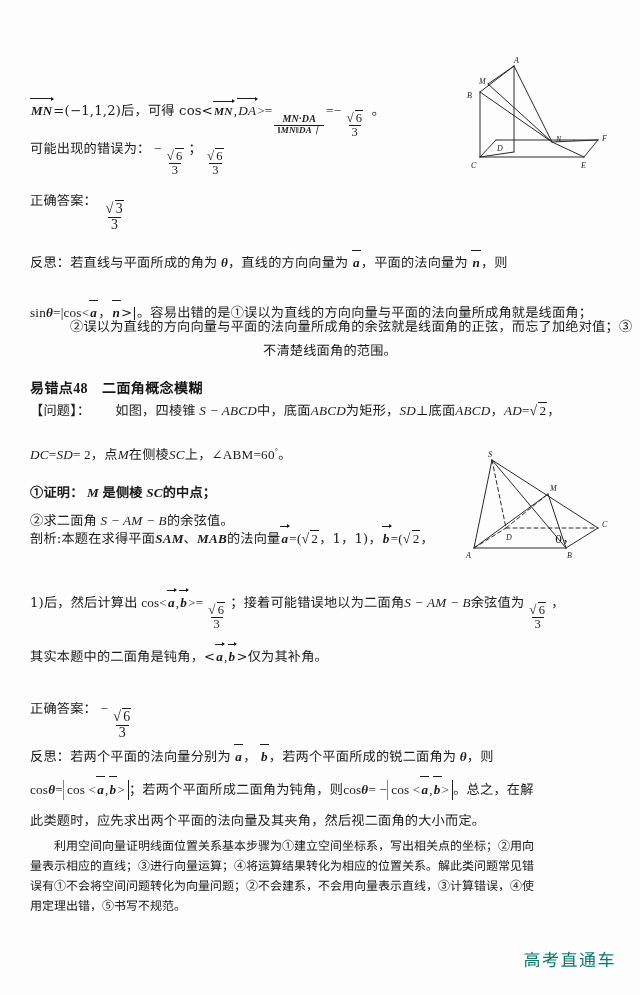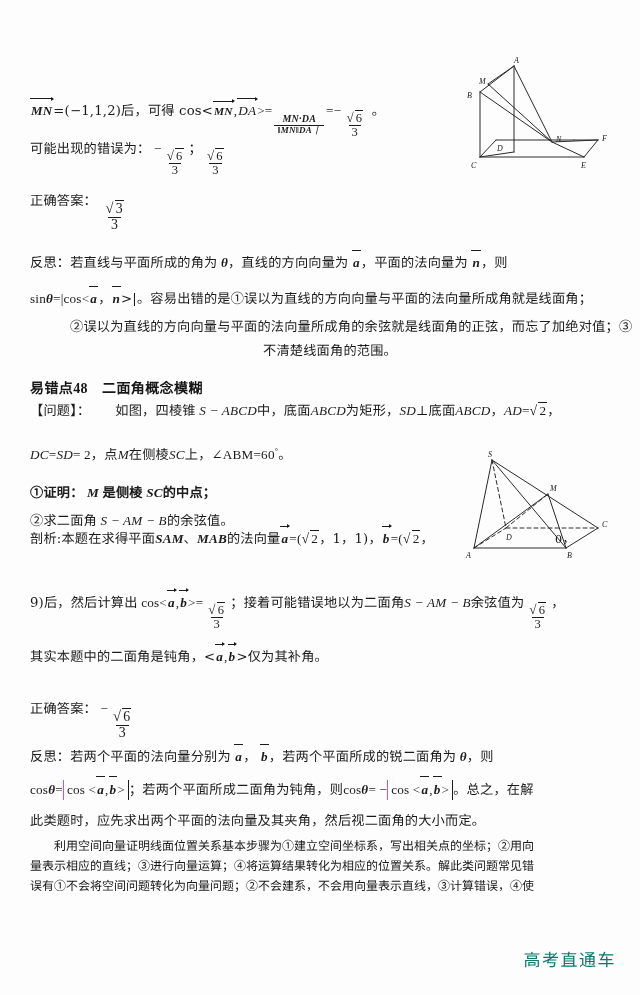--- a/index.html
+++ b/index.html
@@ -180,21 +180,21 @@
       </span>
   </div>
 
   <div class="row line" style="top:254px; width:590px;">
     <span class="cn">反思：</span><span class="cn">若直线与平面所成的角为</span>
     <span class="bi">θ</span><span class="cn">，直线的方向向量为</span>
     <span class="bar bi">a</span><span class="cn">，平面的法向量为</span>
     <span class="bar bi">n</span><span class="cn">，则</span>
   </div>
 
-  <div class="row line" style="top:290px; width:600px;">
+  <div class="row line" style="top:304px; width:600px;">
     <span>sin</span><span class="bi">θ</span><span>=|cos&lt;</span><span class="bar bi">a</span><span>，</span><span class="bar bi">n</span><span class="cn">&gt;|。容易出错的是①误以为直线的方向向量与平面的法向量所成角就是线面角；</span>
   </div>
 
   <div class="row line cn" style="top:318px; width:600px;margin-left:40px;">②误以为直线的方向向量与平面的法向量所成角的余弦就是线面角的正弦，而忘了加绝对值；③</div>
   <div class="row line cn" style="top:342px; width:600px;text-align:center;">不清楚线面角的范围。</div>
 
   <div class="row heading" style="top:368px;">
     <span class="cn">易错点</span><span class="num">48</span><span class="sp"></span><span class="cn">二面角概念模糊</span>
   </div>
 
@@ -220,21 +220,21 @@
     <span class="cn">②求二面角</span>
     <span class="it">S − AM − B</span><span class="cn">的余弦值。</span>
   </div>
 
   <div class="row line" style="top:530px; width:600px;">
     <span class="cn">剖析:</span><span class="cn">本题在求得平面</span><span class="bi">SAM</span><span class="cn">、</span><span class="bi">MAB</span><span class="cn">的法向量</span><span class="vec bi">a</span><span>=(</span><span class="radsign">√</span><span class="sqrt">2</span><span class="cn">，1，1)，</span><span class="vec bi">b</span><span>=(</span><span class="radsign">√</span><span class="sqrt">2</span><span class="cn">，</span>
     <span style="display:inline-block;width:118px"></span><span>0，</span>
   </div>
 
   <div class="row line" style="top:594px; width:600px;">
-    <span class="cn">9)后，然后计算出</span>
+    <span class="cn">1)后，然后计算出</span>
     <span>cos&lt;</span><span class="vec bi">a</span><span>,</span><span class="vec bi">b</span><span>&gt;=</span><span class="frac">
         <span class="num"><span class="radsign">√</span><span class="sqrt">6</span></span>
         <span class="den">3</span>
       </span><span class="cn">；接着可能错误地以为二面角</span><span class="it">S − AM − B</span><span class="cn">余弦值为</span><span class="frac">
         <span class="num"><span class="radsign">√</span><span class="sqrt">6</span></span>
         <span class="den">3</span>
       </span><span class="cn">，</span>
   </div>
 
   <div class="row line" style="top:648px; width:500px;">
@@ -258,20 +258,21 @@
 
   <div class="row line" style="top:780px; width:600px;">
     <span>cos</span><span class="bi">θ</span><span>=</span><span class="abs"><span>cos &lt;</span><span class="bar bi">a</span><span>,</span><span class="bar bi">b</span><span>&gt;</span></span><span class="cn">；若两个平面所成二面角为钝角，则</span><span>cos</span><span class="bi">θ</span><span>= −</span><span class="abs"><span>cos &lt;</span><span class="bar bi">a</span><span>,</span><span class="bar bi">b</span><span>&gt;</span></span><span class="cn">。总之，在解</span>
   </div>
 
   <div class="row line cn" style="top:812px; width:600px;">此类题时，应先求出两个平面的法向量及其夹角，然后视二面角的大小而定。</div>
 
   <div class="row dense cn indent" style="top:838px; width:598px;">利用空间向量证明线面位置关系基本步骤为①建立空间坐标系，写出相关点的坐标；②用向</div>
   <div class="row dense cn" style="top:858px; width:598px;">量表示相应的直线；③进行向量运算；④将运算结果转化为相应的位置关系。解此类问题常见错</div>
   <div class="row dense cn" style="top:878px; width:598px;">误有①不会将空间问题转化为向量问题；②不会建系，不会用向量表示直线，③计算错误，④使</div>
+  <div class="row dense cn" style="top:898px; width:598px;">用定理出错，⑤书写不规范。</div>
 
   <div class="fig" style="left:452px; top:52px;">
     <svg width="180" height="135" viewBox="0 0 180 135">
       <g stroke="#2a2a2a" stroke-width="1" fill="none" stroke-linecap="round">
 
         <path d="M62 14 L62 100"></path>
         <path d="M28 40 L28 105"></path>
         <path d="M62 14 L28 40"></path>
         <path d="M28 105 L62 100"></path>
 

